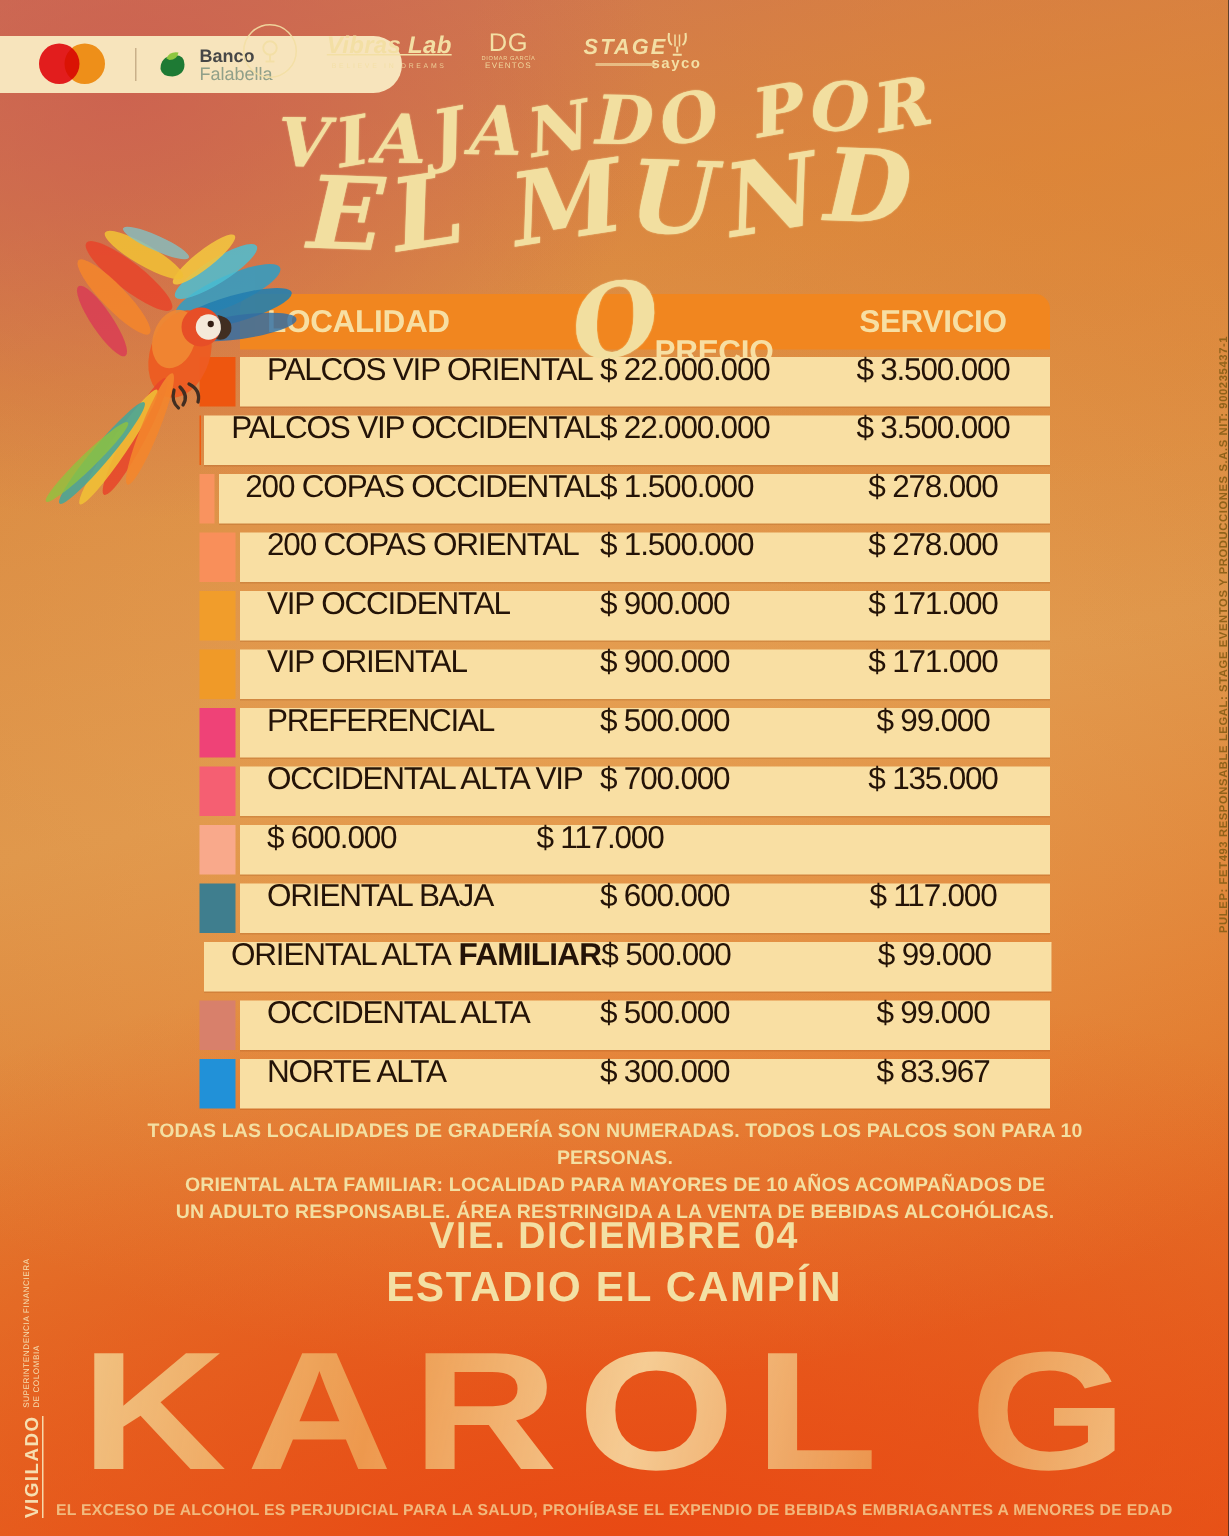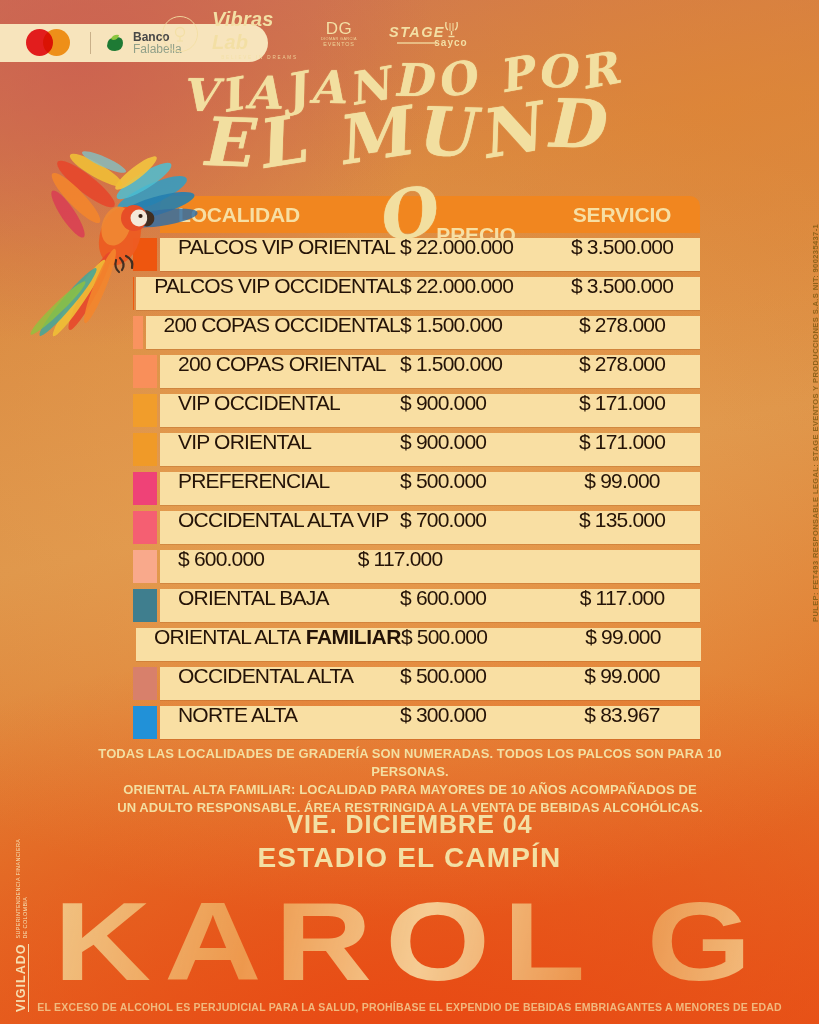--- a/index.html
+++ b/index.html
@@ -29,21 +29,21 @@
   .bf .t{display:flex;flex-direction:column;line-height:1.02;}
   .bf .t .b1{font-size:12px;font-weight:700;color:#474747;}
   .bf .t .b2{font-size:12px;font-weight:400;color:#91a089;}
 
   .logo{position:absolute;top:0;height:42px;display:flex;flex-direction:column;
         align-items:center;justify-content:center;color:#f3dfa4;}
   .cd{left:160px;width:40px;}
   .cd .ring{width:34px;height:34px;border:1.6px solid #f3dfa4;border-radius:50%;
             display:flex;align-items:center;justify-content:center;opacity:.9;}
   .vl{left:212px;width:95px;}
-  .vl .n{font-style:italic;font-weight:700;font-size:20px;letter-spacing:.2px;}
+  .vl .n{font-style:italic;font-weight:700;font-size:16px;letter-spacing:.2px;text-decoration:underline;}
   .vl .tg{font-size:4.6px;letter-spacing:1.8px;margin-top:1px;opacity:.85;}
   .dg{left:318px;width:42px;line-height:1;}
   .dg .n{font-size:17px;letter-spacing:.5px;font-weight:400;}
   .dg .s{font-size:3.8px;letter-spacing:.4px;margin-top:1px;opacity:.9;}
   .dg .s2{font-size:5.4px;letter-spacing:.8px;opacity:.9;}
   .st{left:368px;width:52px;margin-left:23px;}
   .st .n{font-size:14.5px;font-weight:700;letter-spacing:1.4px;font-style:italic;}
   .st .u{width:40px;height:1.6px;background:#f3dfa4;opacity:.65;margin-top:2px;}
   .sy{left:432px;width:38px;}
   .sy .n{font-size:10px;font-weight:700;letter-spacing:1px;margin-top:-1px;}

